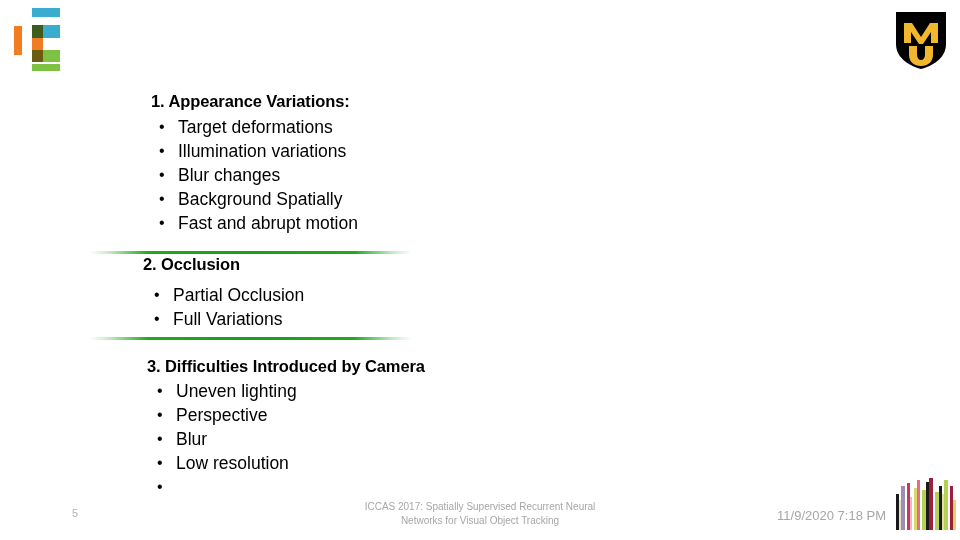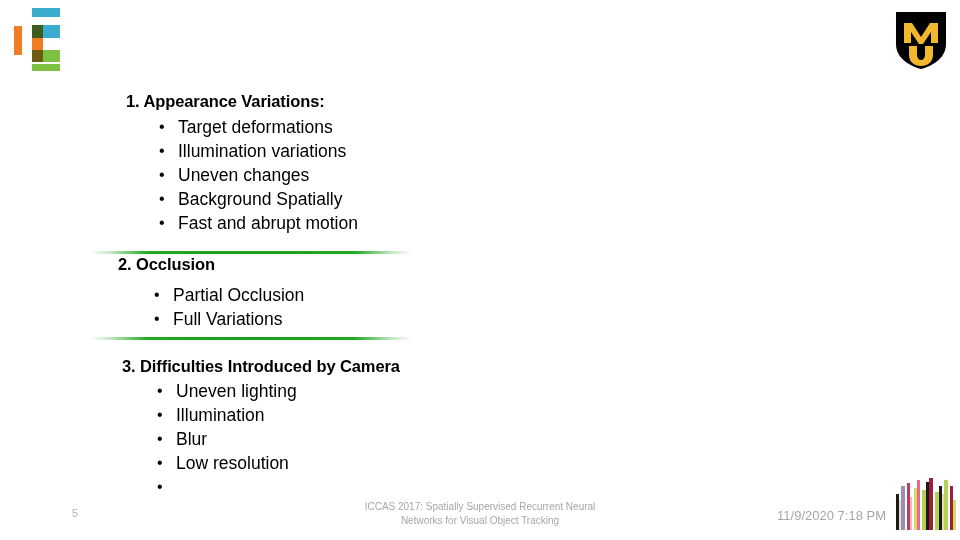--- a/index.html
+++ b/index.html
@@ -59,20 +59,21 @@
   
   #content { position: absolute; left: 0; top: 0; right: 0; bottom: 0; }
 
   .sec-head {
     position: absolute;
     font-size: 16.5px;
     font-weight: 700;
     color: #000000;
     white-space: nowrap;
     letter-spacing: -0.1px;
+    margin-left: 25px;
   }
   .bullets {
     position: absolute;
     margin: 0;
     padding: 0;
     list-style: none;
   }
   .bullets li {
     font-size: 17.5px;
     color: #000000;
@@ -204,21 +205,21 @@
       <li>
         <span class="bdot">•</span>
         <span>Target deformations</span>
       </li>
       <li>
         <span class="bdot">•</span>
         <span>Illumination variations</span>
       </li>
       <li>
         <span class="bdot">•</span>
-        <span>Uneven changes</span>
+        <span>Blur changes</span>
       </li>
       <li>
         <span class="bdot">•</span>
         <span>Background Spatially</span>
       </li>
       <li>
         <span class="bdot">•</span>
         <span>Fast and abrupt motion</span>
       </li>
     </ul>
@@ -240,21 +241,21 @@
     <div class="divider" id="divider-bottom"></div>
 
     <div class="sec-head" id="sec3-head">3. Difficulties Introduced by Camera</div>
     <ul class="bullets" id="sec3-list">
       <li>
         <span class="bdot">•</span>
         <span>Uneven lighting</span>
       </li>
       <li>
         <span class="bdot">•</span>
-        <span>Illumination</span>
+        <span>Perspective</span>
       </li>
       <li>
         <span class="bdot">•</span>
         <span>Blur</span>
       </li>
       <li>
         <span class="bdot">•</span>
         <span>Low resolution</span>
       </li>
       <li>

